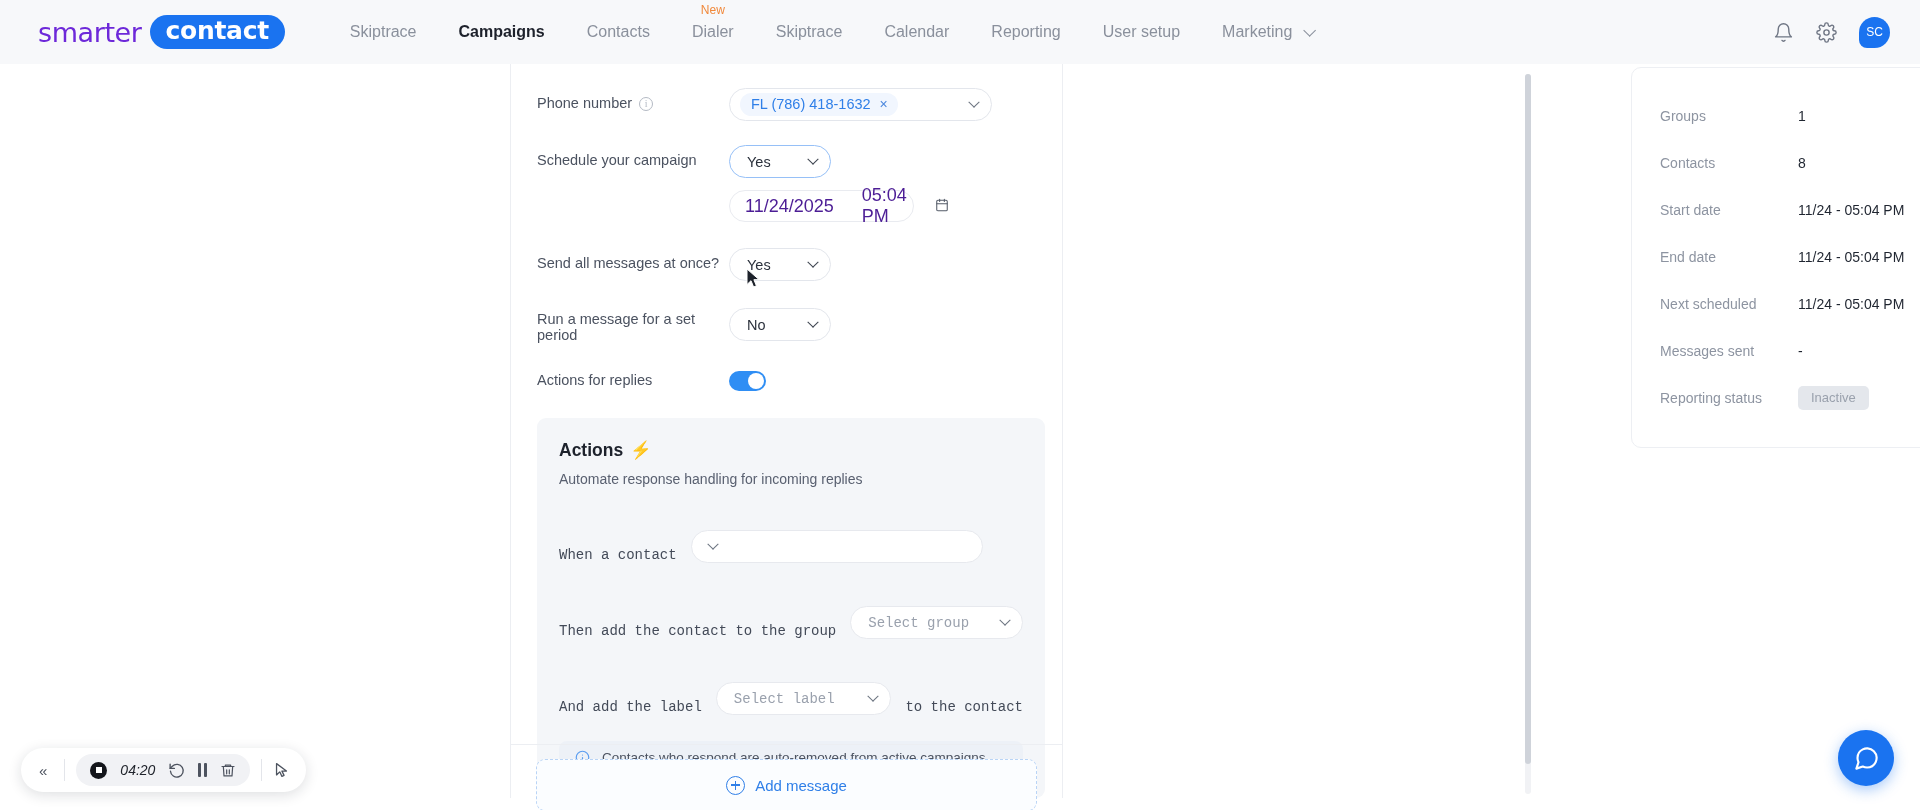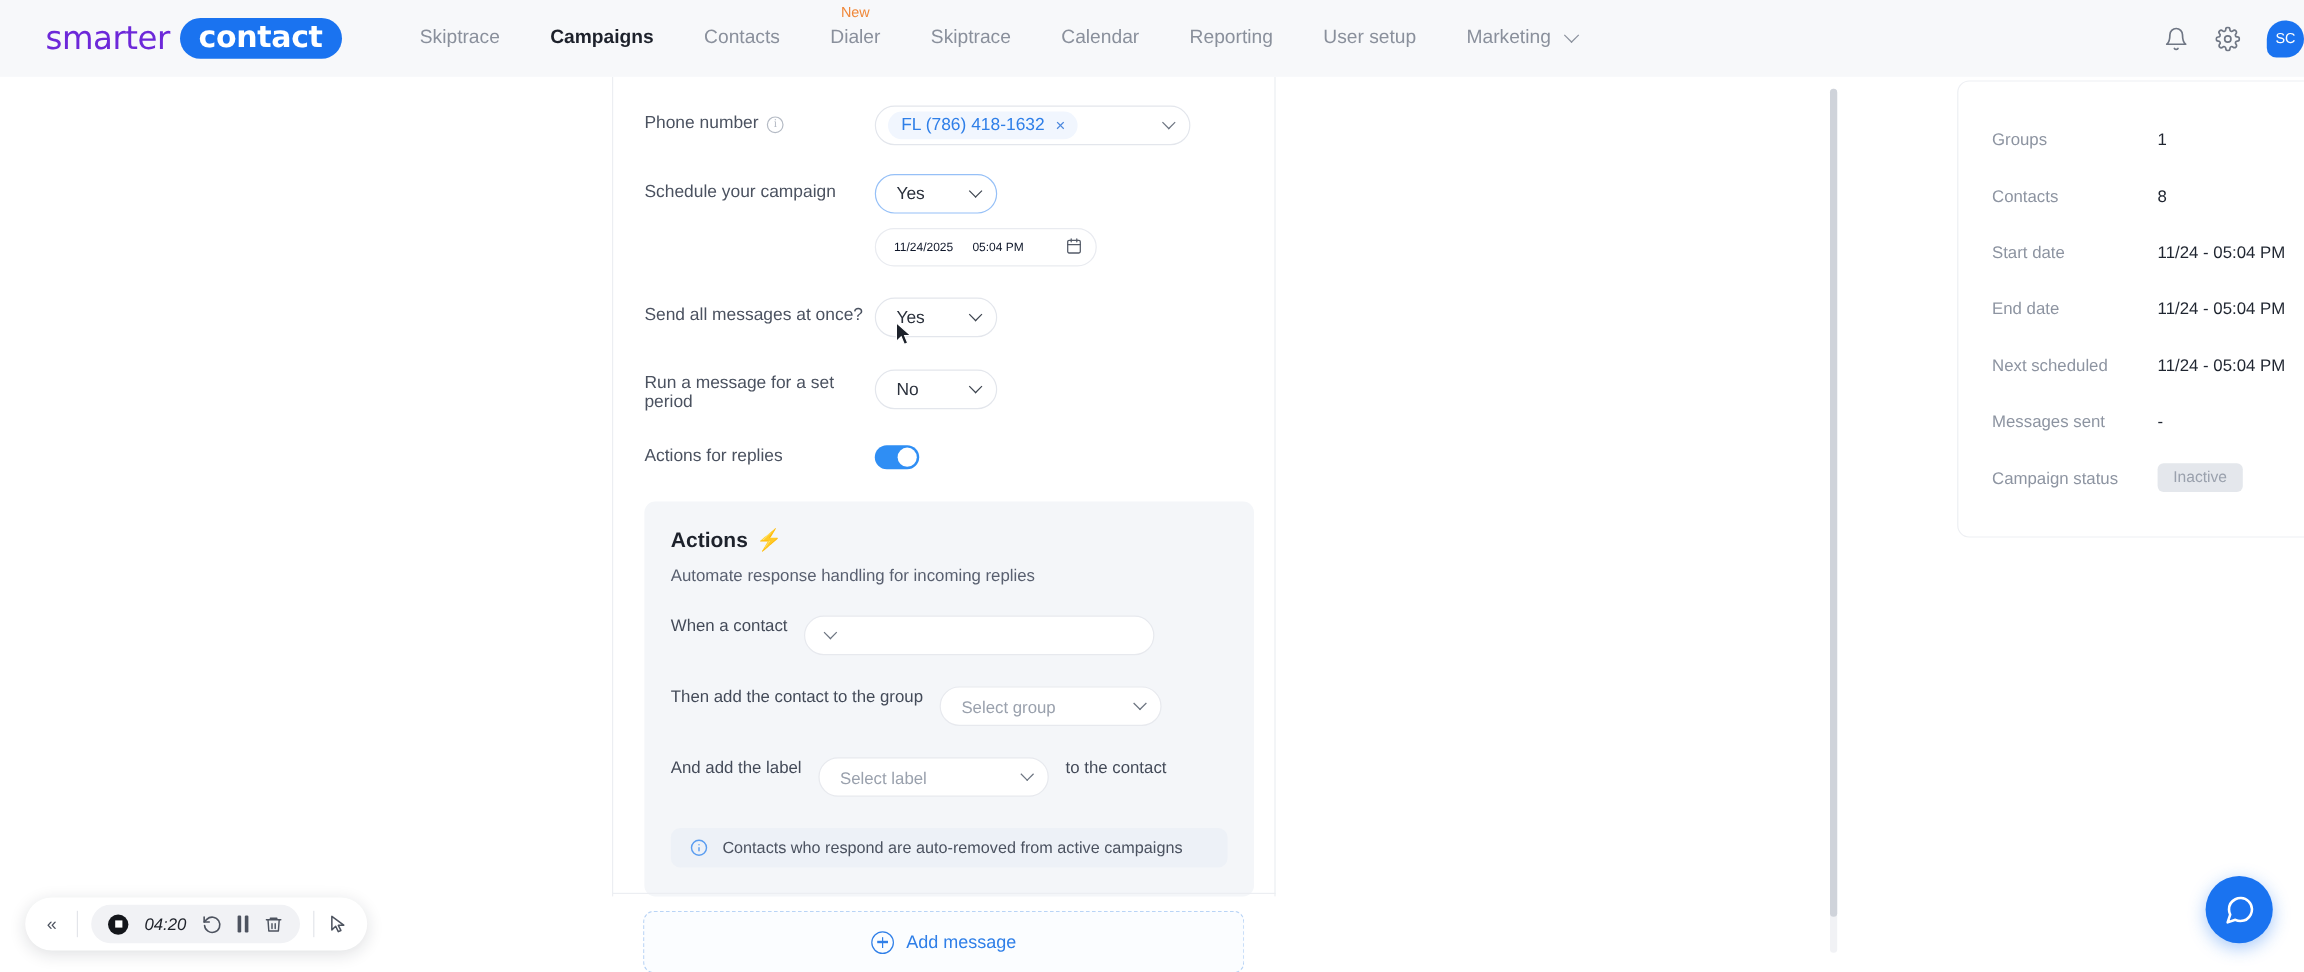--- a/index.html
+++ b/index.html
@@ -66,20 +66,21 @@
     display: inline-block;
     margin-left: 6px;
     width: 9px; height: 9px;
     border-right: 1.6px solid #8a909c;
     border-bottom: 1.6px solid #8a909c;
     transform: rotate(45deg) translateY(-3px);
     vertical-align: middle;
   }
   .nav-right {
     margin-left: auto;
+    margin-right: 30px;
     display: flex; align-items: center; gap: 22px;
   }
   .icon-btn { cursor: pointer; display: flex; align-items: center; }
   .avatar {
     width: 31px; height: 31px;
     border-radius: 50% 50% 50% 8px;
     background: #1a73f0;
     color: #fff;
     font-size: 12px;
     display: flex; align-items: center; justify-content: center;
@@ -161,23 +162,23 @@
   }
   .chip-x { font-size: 14px; color: #4b87dd; cursor: pointer; line-height: 1; }
 
   .datetime-field {
     width: 185px; height: 32px;
     border: 1px solid #e9ebf0;
     border-radius: 17px;
     background: #fff;
     display: flex; align-items: center;
     padding: 0 11px 0 15px;
-    font-size: 10px;
-    color: #0f172a;
-    gap: 16px;
+    font-size: 18px;
+    color: #4c1d95;
+    gap: 28px;
     cursor: pointer;
   }
   .cal-icon { margin-left: auto; }
 
   .toggle {
     width: 37px; height: 20px;
     border-radius: 11px;
     background: #2f8ef4;
     position: relative;
     cursor: pointer;
@@ -203,23 +204,24 @@
     font-weight: bold;
     color: #1d222c;
     display: flex; align-items: center; gap: 7px;
   }
   .actions-sub {
     font-size: 14px;
     color: #596070;
     margin-top: 10px;
   }
   .act-row {
-    display: flex; align-items: flex-start;
-    margin-top: 26px;
+    display: flex; align-items: flex-end;
+    margin-top: 43px;
     gap: 14px;
+    font-family: Liberation Mono, monospace;
   }
   .act-label {
     font-size: 14px;
     color: #434a58;
     white-space: nowrap;
   }
   .act-select {
     height: 33px;
     border: 1px solid #e7e9ee;
     border-radius: 17px;
@@ -578,21 +580,21 @@
     </div>
     <div class="sum-row">
       <span class="sum-key">Next scheduled</span>
       <span class="sum-val">11/24 - 05:04 PM</span>
     </div>
     <div class="sum-row">
       <span class="sum-key">Messages sent</span>
       <span class="sum-val">-</span>
     </div>
     <div class="sum-row">
-      <span class="sum-key">Campaign status</span>
+      <span class="sum-key">Reporting status</span>
       <span class="status-badge">Inactive</span>
     </div>
   </div>
 
 </div>
 
 <div class="cursor-arrow">
   <svg width="16" height="21" viewBox="0 0 16 21">
     <path d="M1 1 L1 16.5 L5 12.7 L7.6 19 L10.4 17.8 L7.9 11.7 L13 11.6 Z" fill="#1d222b" stroke="#ffffff" stroke-width="1"></path>
   </svg>

